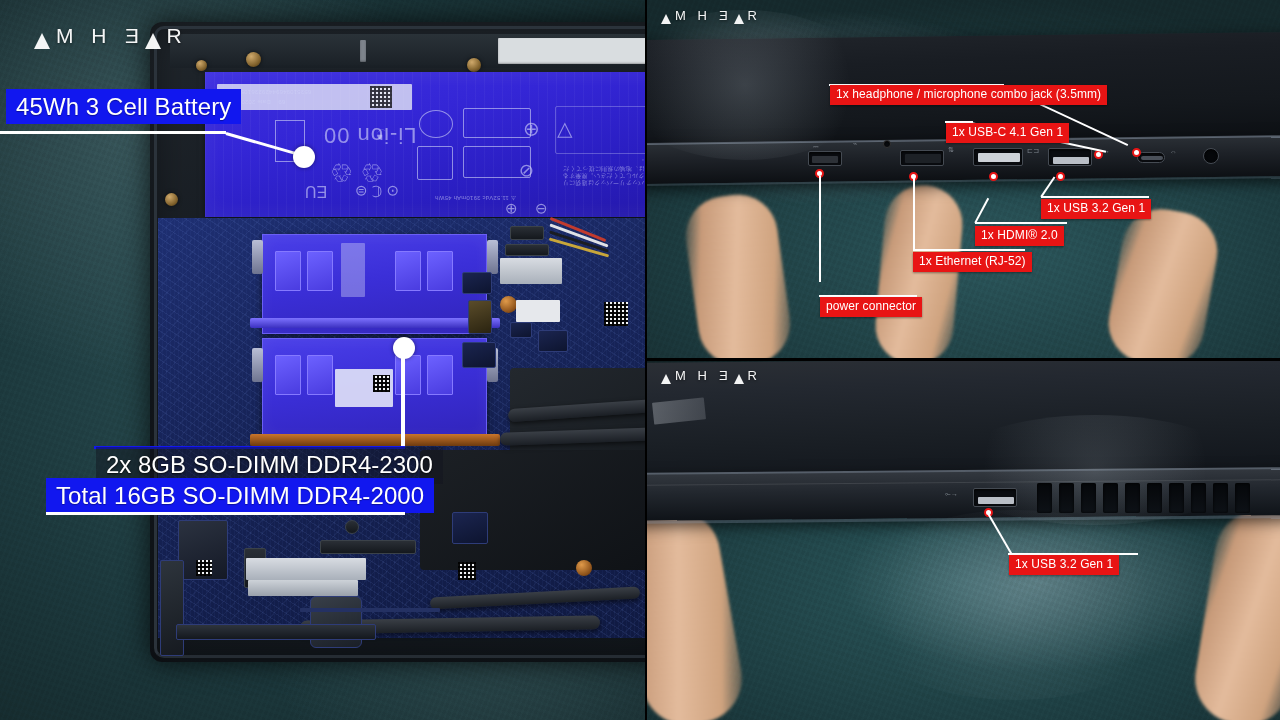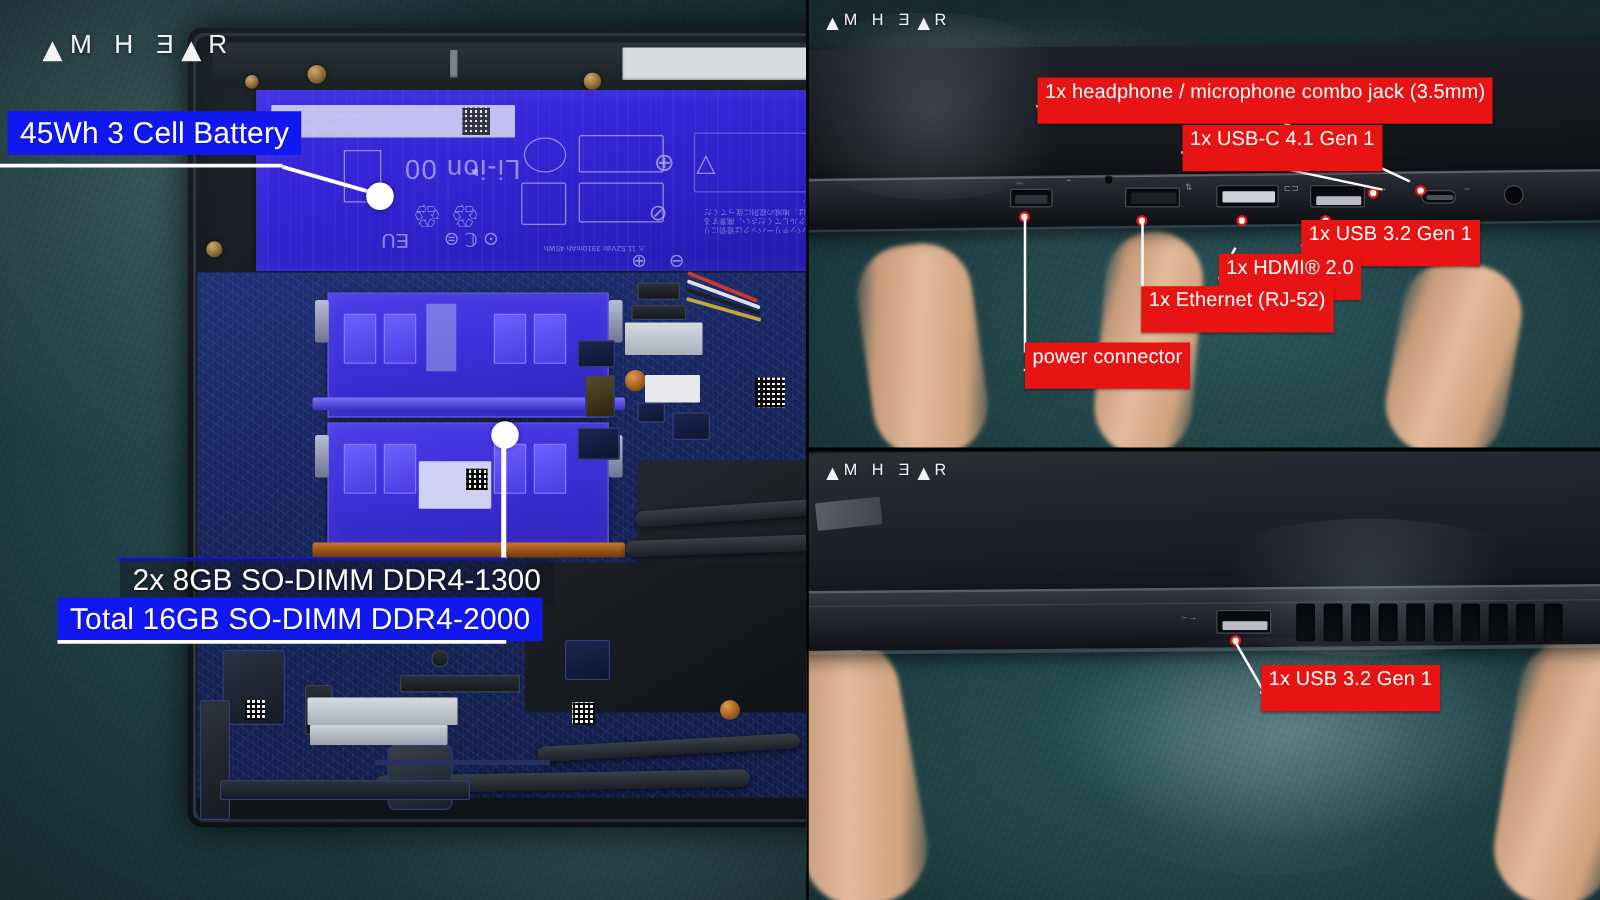--- a/index.html
+++ b/index.html
@@ -229,23 +229,24 @@
   
   .arm {
     position:absolute;
     background: linear-gradient(100deg, rgba(212,165,135,0.0) 0%, #c79a79 18%, #e3bb9c 48%, #cfa37f 80%, rgba(160,120,95,0.2) 100%);
     filter: blur(1.5px);
   }
 
   
   .rlbl {
     position:absolute; background:#e81414; color:#fff;
-    font-size:16px; line-height:1.1; padding:3px 6px 16px 6px;
+    font-size:12px; line-height:1.1; padding:3px 6px 4px 6px;
     white-space:nowrap; letter-spacing:.1px;
     box-shadow: 0 1px 2px rgba(0,0,0,.4);
+    margin-top: 23px;
   }
   .rline { position:absolute; background:#fff; }
   .rline-diag { position:absolute; background:#fff; transform-origin:0 50%; height:1.6px; }
   .rdot {
     position:absolute; width:9px; height:9px; border-radius:50%;
     background:#fff; border:2px solid #e81414;
   }
   .vent {
     position:absolute; background:linear-gradient(180deg,#05070a,#0d1116);
     border-radius:2px; box-shadow: inset 0 0 3px rgba(0,0,0,.9);
@@ -370,21 +371,21 @@
     <div class="chip" style="left:176px;top:624px;width:200px;height:16px;background:linear-gradient(180deg,#2e343c,#14181e);"></div>
 
     <div class="cline" style="left:0px;top:131px;width:226px;height:3px;"></div>
     <div class="cline-diag" style="left:226px;top:132px;width:82px;height:3px;transform:rotate(16deg);"></div>
     <div class="cdot" style="left:293px;top:146px;"></div>
     <div class="cbox-blue" style="left:6px;top:89px;">45Wh 3 Cell Battery</div>
 
     <div class="cdot" style="left:393px;top:337px;"></div>
     <div class="cline" style="left:401px;top:348px;width:4px;height:100px;"></div>
     <div class="cline" style="left:94px;top:446px;width:311px;height:3px;background:#1117ef;"></div>
-    <div class="cbox-dim" style="left:96px;top:447px;">2x 8GB SO-DIMM DDR4-1300</div>
+    <div class="cbox-dim" style="left:96px;top:447px;">2x 8GB SO-DIMM DDR4-2300</div>
     <div class="cbox-blue" style="left:46px;top:478px;">Total 16GB SO-DIMM DDR4-2000</div>
     <div class="cline" style="left:46px;top:512px;width:359px;height:3px;"></div>
 
     <div class="logo" style="left:34px;top:24px;">
       <span class="tri"></span>
         <span>M H</span>
         <span class="revE" style="margin-left:6px;">E</span>
         <span class="tri"></span>
         <span>R</span>
     </div>

